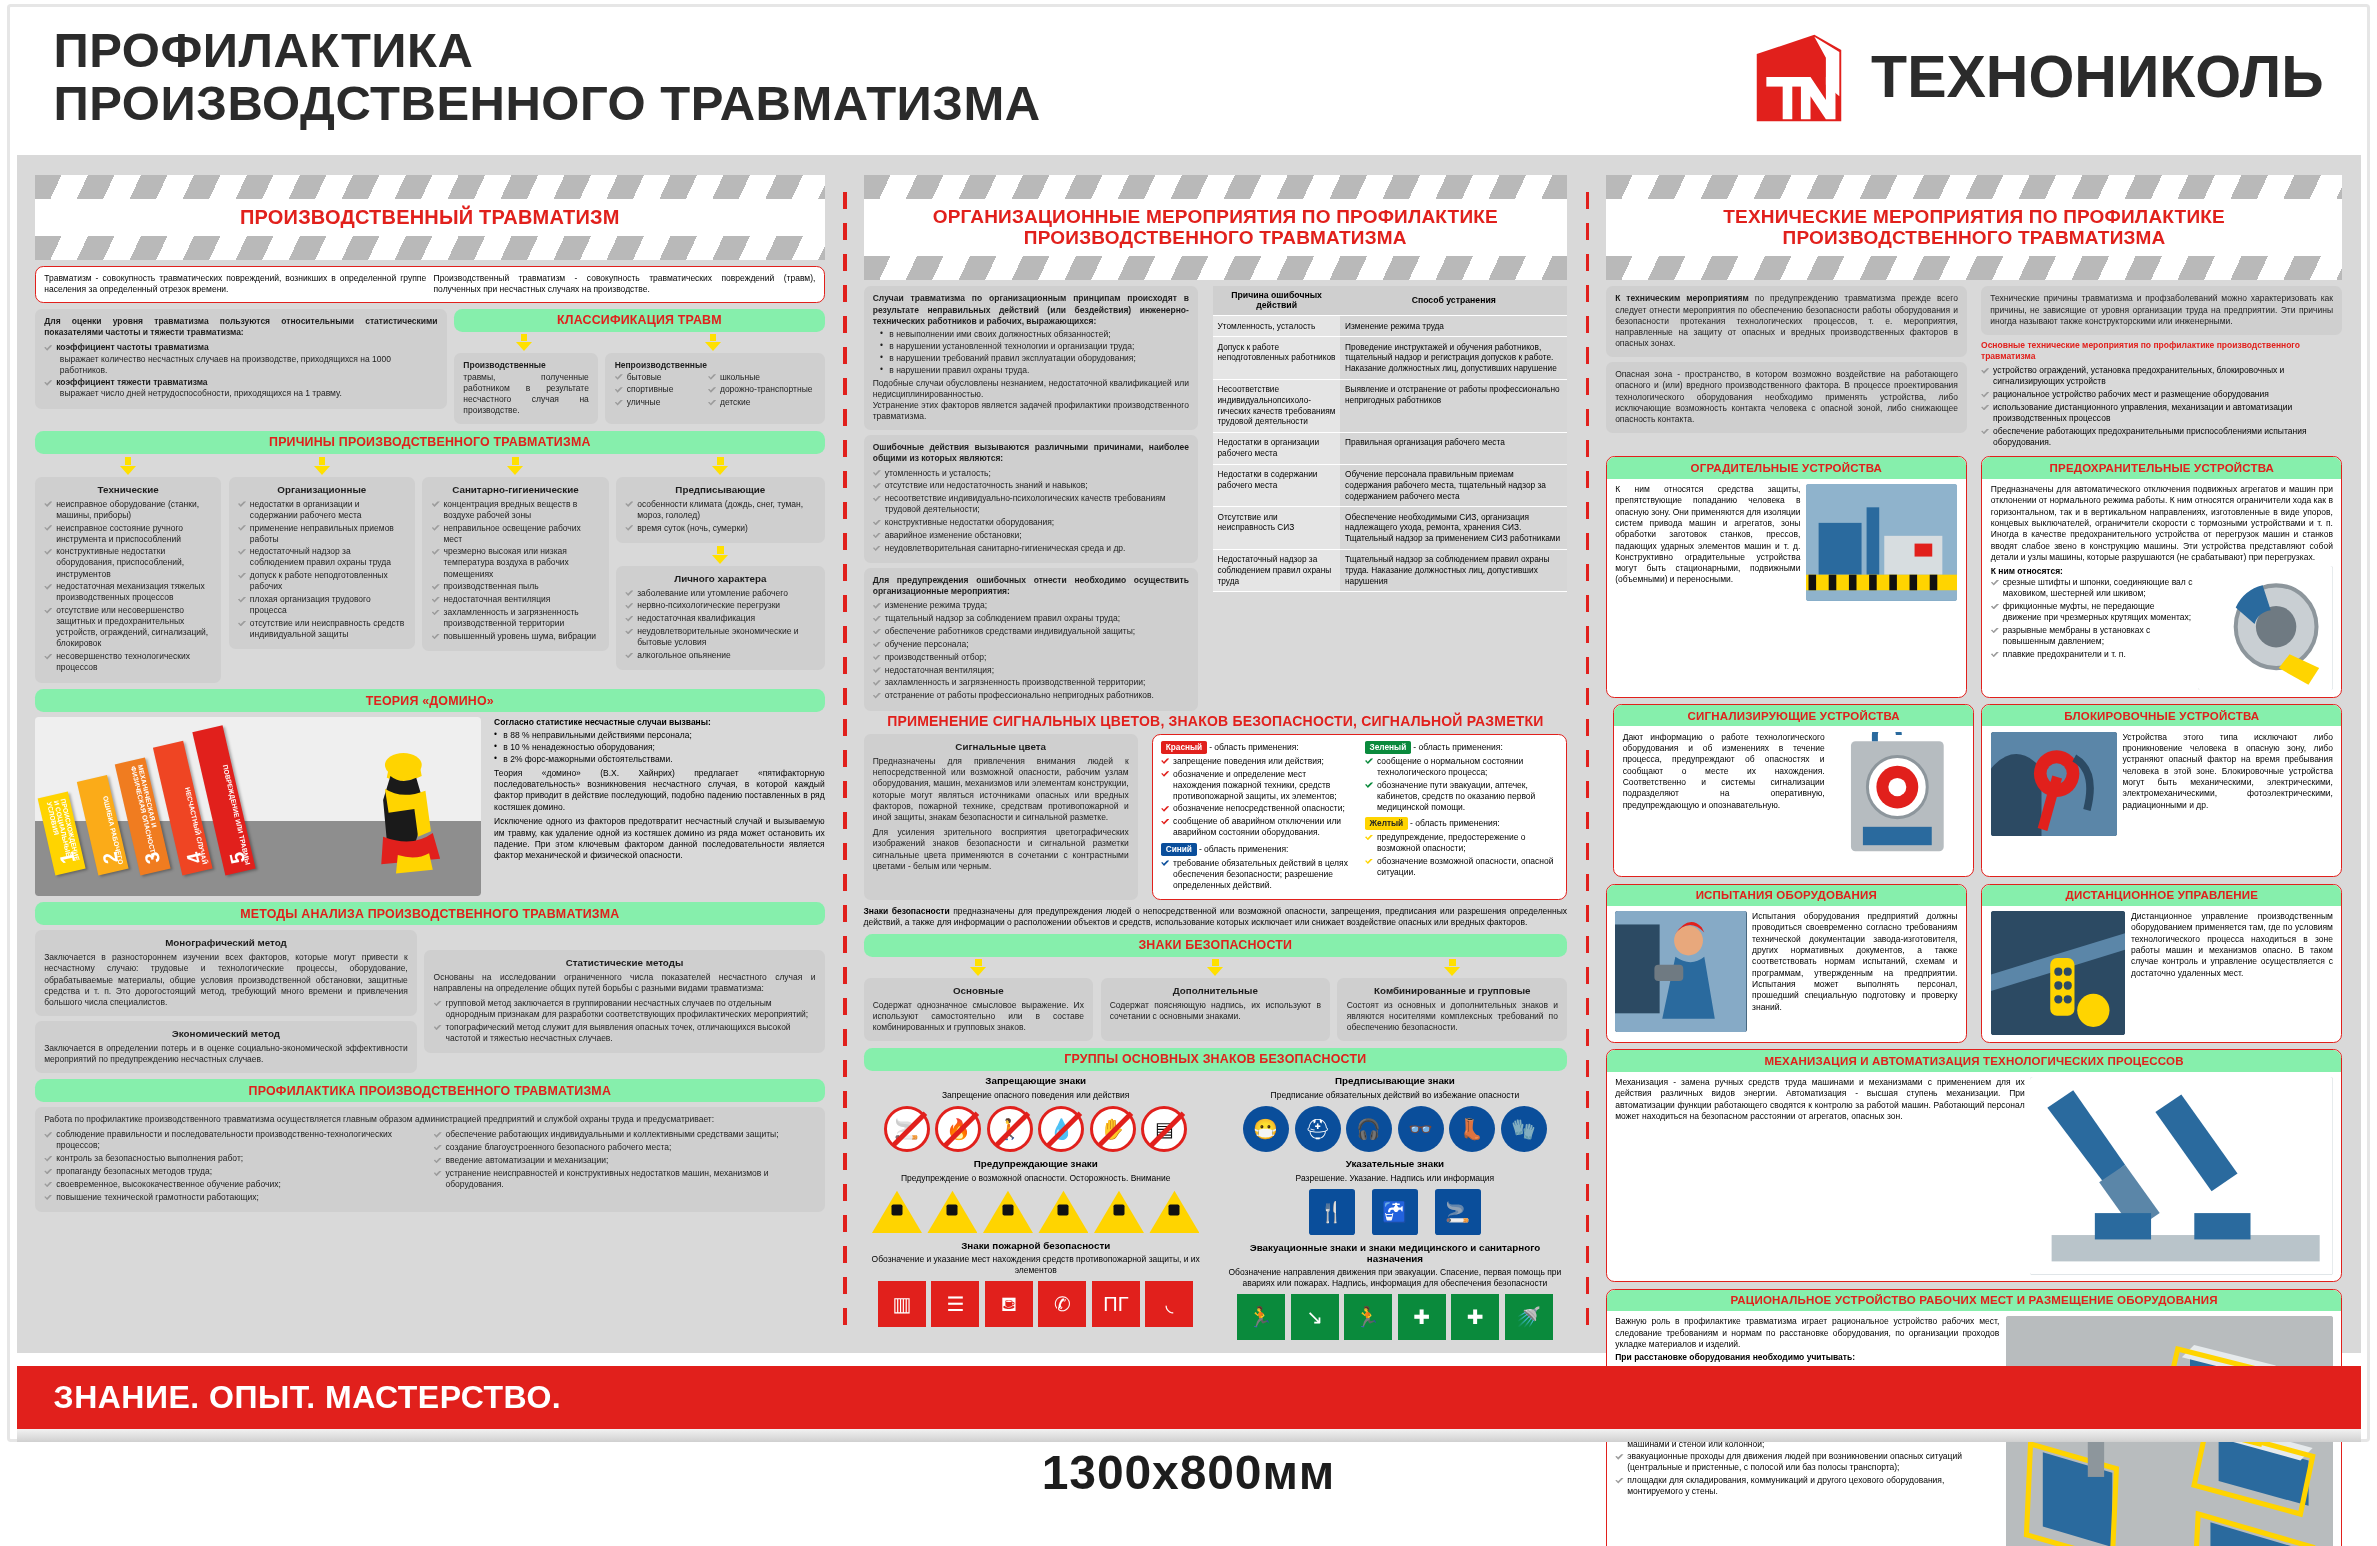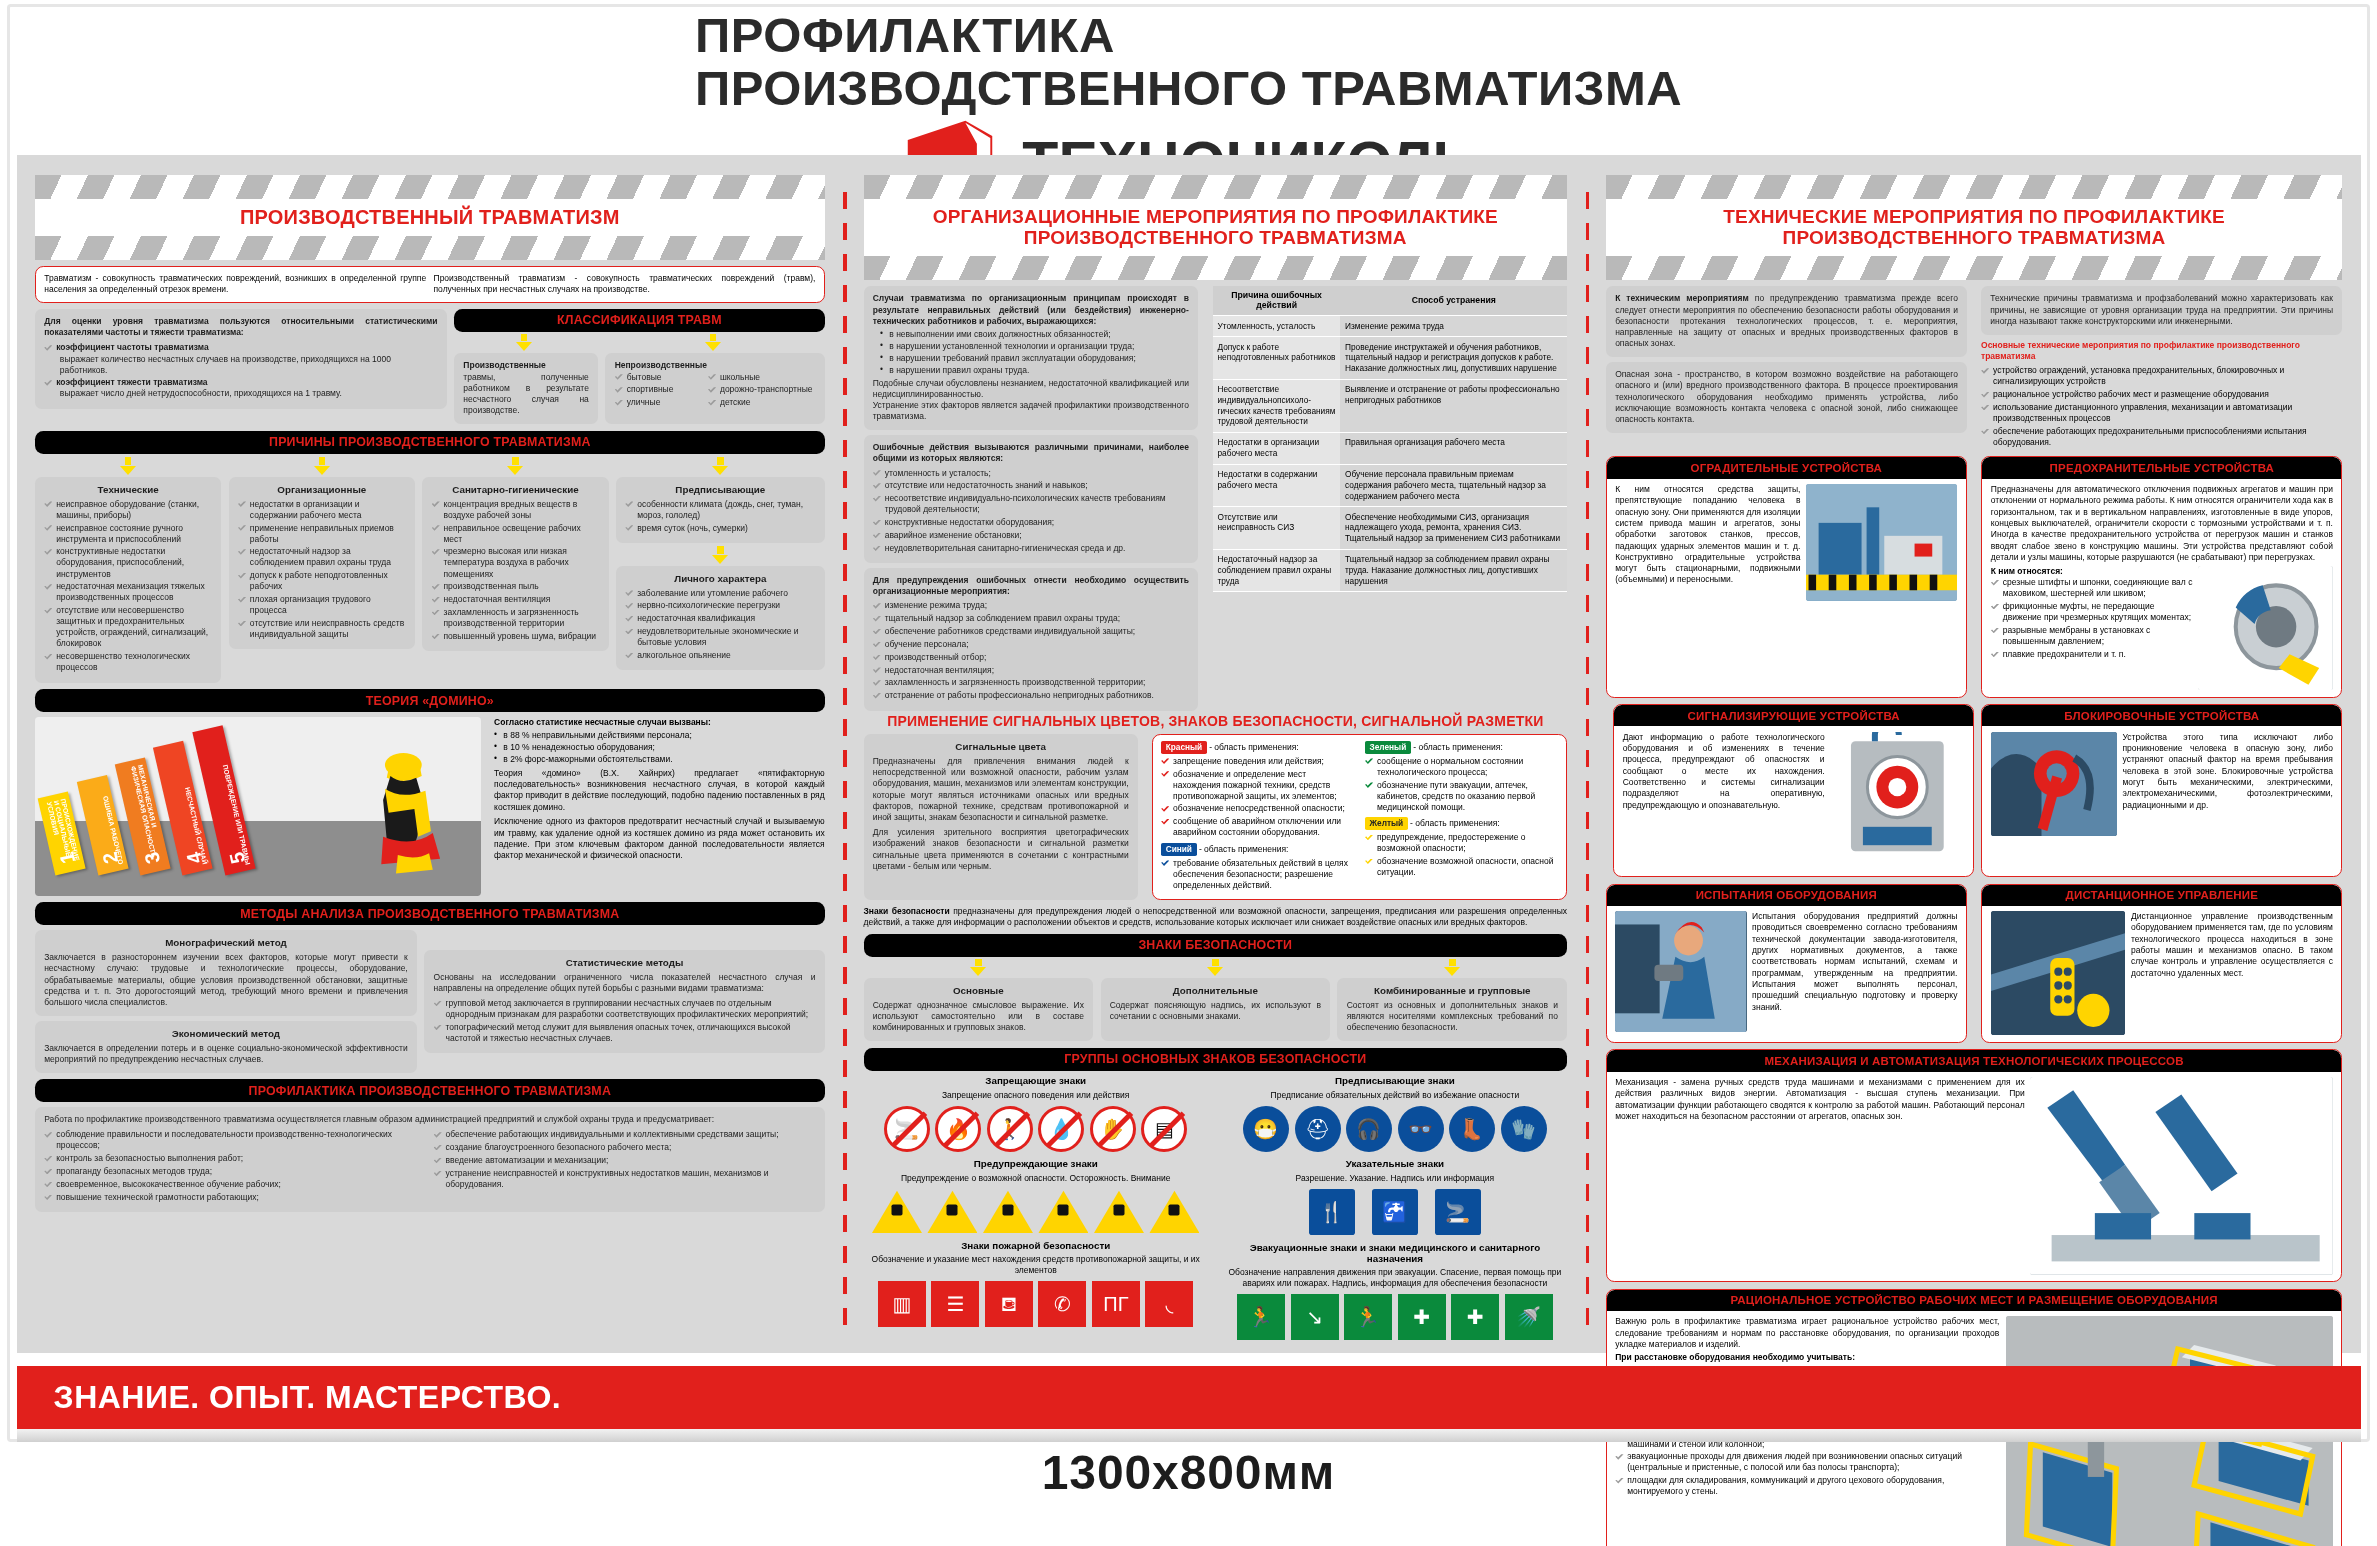--- a/index.html
+++ b/index.html
@@ -9,21 +9,20 @@
     font-family: "Liberation Sans", sans-serif;
     overflow: hidden;
   }
   .poster { position: relative; width: 2377px; height: 1547px; background:#fff; }
 
   
   .header {
     position: absolute; left: 16.6px; top: 9.2px; width: 2344px; height: 136px;
     background: #ffffff; display: flex; align-items: center; justify-content: space-between;
     padding: 0 37px;
-    flex-direction: column;
   }
   .title-block { line-height: 1.08; }
   .title-block .l1, .title-block .l2 {
     font-size: 49px; font-weight: bold; letter-spacing: 0.5px; color: #2b2b2b;
     font-family: "Liberation Sans", sans-serif; white-space: nowrap;
   }
   .brand { display: flex; align-items: center; gap: 24px; }
   .brand-mark { width: 96px; height: 96px; position: relative; }
   .brand-word { font-size: 59px; font-weight: bold; color: #2b2b2b; letter-spacing: 0px; }
 
@@ -58,21 +57,21 @@
   .sec-head .t {
     color: #e1201c; font-weight: bold; font-size: 20px; line-height: 1.12; letter-spacing: 0.2px;
   }
   .sec-head.two .t { font-size: 19px; }
 
   
   .gbox {
     background: #cfcfcf; border-radius: 6.5px; padding: 7.4px 9.2px; color:#1d1d1d;
   }
   .ybar {
-    background: #000000; border-radius: 8.3px; text-align:center;
+    background: #86efac; border-radius: 8.3px; text-align:center;
     color:#e1201c; font-weight:bold; font-size: 12.4px; padding: 4.6px 3.7px; letter-spacing:0.2px;
   }
   .redbox {
     border: 1.5px solid #e1201c; border-radius: 8.3px; background:#fff; padding: 6.5px 8.3px;
   }
   .p { font-size: 8.5px; line-height: 1.33; text-align: justify; }
   .p.c { text-align:center; }
   .bold { font-weight: bold; }
   h4.sub { font-size: 9.8px; text-align:center; font-weight:bold; margin-bottom: 3.7px; }
   ul.ck { list-style:none; }

